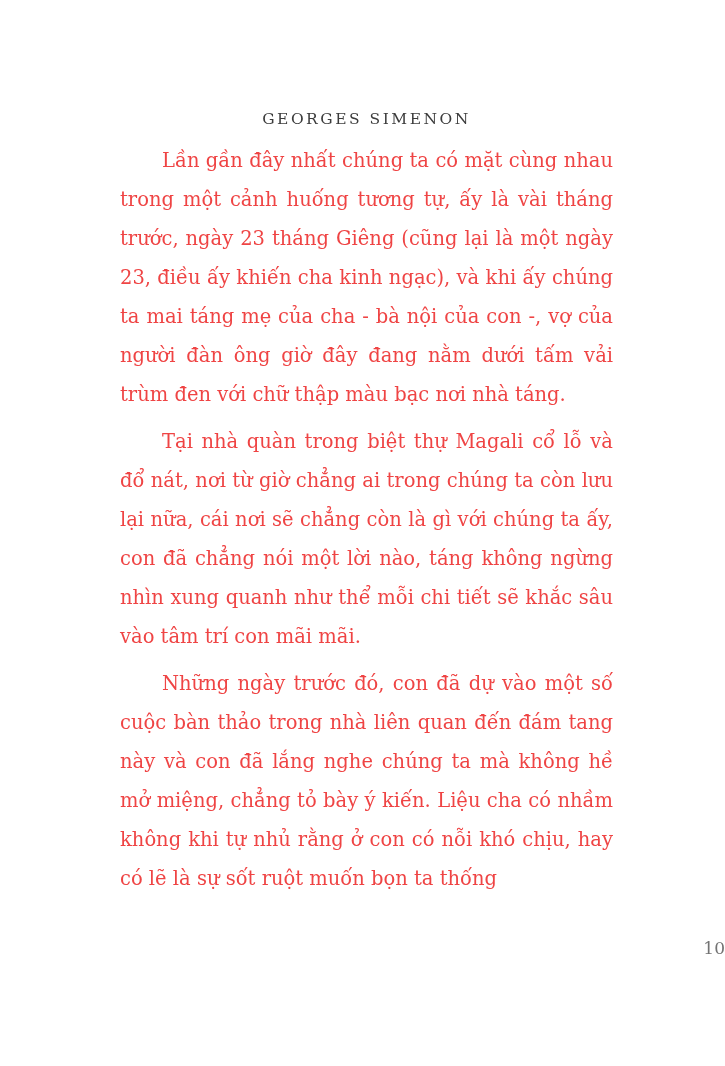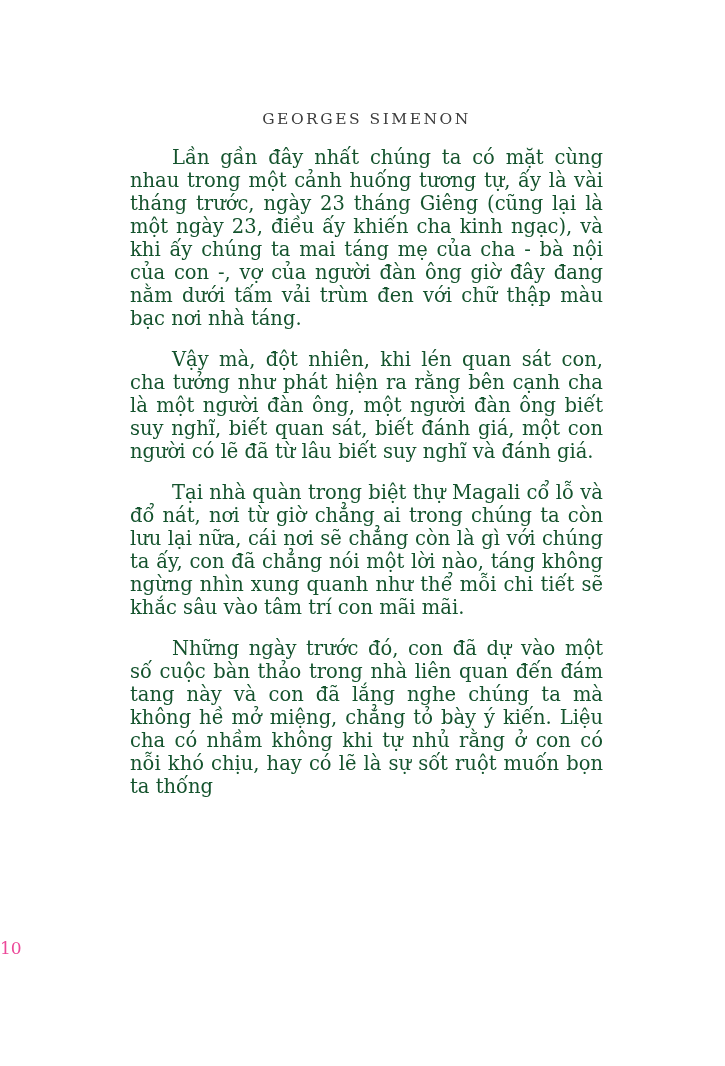--- a/index.html
+++ b/index.html
@@ -20,46 +20,45 @@
   }
   .running-header {
     text-align: center;
     font-size: 15.5px;
     letter-spacing: 2.5px;
     color: #3c3c3c;
     margin: 0 0 13px 0;
     font-weight: 400;
   }
   .body-text p {
-    margin: 18px;
+    margin: 8px;
     text-align: justify;
     text-indent: 42px;
     font-size: 19.5px;
-    line-height: 23px;
-    color: #14532d;
+    line-height: 39px;
+    color: #ef4444;
   }
   .page-number {
     position: absolute;
     left: 0;
     bottom: 108px;
     width: 100%;
-    text-align: left;
+    text-align: right;
     font-size: 17px;
-    color: #ec4899;
+    color: #737373;
   }
 </style>
 </head>
 <body>
 
 <div class="page">
 
   <div class="running-header">GEORGES SIMENON</div>
 
   <div class="body-text">
     <p>Lần gần đây nhất chúng ta có mặt cùng nhau trong một cảnh huống tương tự, ấy là vài tháng trước, ngày 23 tháng Giêng (cũng lại là một ngày 23, điều ấy khiến cha kinh ngạc), và khi ấy chúng ta mai táng mẹ của cha - bà nội của con -, vợ của người đàn ông giờ đây đang nằm dưới tấm vải trùm đen với chữ thập màu bạc nơi nhà táng.</p>
-    <p>Vậy mà, đột nhiên, khi lén quan sát con, cha tưởng như phát hiện ra rằng bên cạnh cha là một người đàn ông, một người đàn ông biết suy nghĩ, biết quan sát, biết đánh giá, một con người có lẽ đã từ lâu biết suy nghĩ và đánh giá.</p>
     <p>Tại nhà quàn trong biệt thự Magali cổ lỗ và đổ nát, nơi từ giờ chẳng ai trong chúng ta còn lưu lại nữa, cái nơi sẽ chẳng còn là gì với chúng ta ấy, con đã chẳng nói một lời nào, táng không ngừng nhìn xung quanh như thể mỗi chi tiết sẽ khắc sâu vào tâm trí con mãi mãi.</p>
     <p>Những ngày trước đó, con đã dự vào một số cuộc bàn thảo trong nhà liên quan đến đám tang này và con đã lắng nghe chúng ta mà không hề mở miệng, chẳng tỏ bày ý kiến. Liệu cha có nhầm không khi tự nhủ rằng ở con có nỗi khó chịu, hay có lẽ là sự sốt ruột muốn bọn ta thống</p>
   </div>
 
   <div class="page-number">10</div>
 
 </div>
 
 </body></html>

